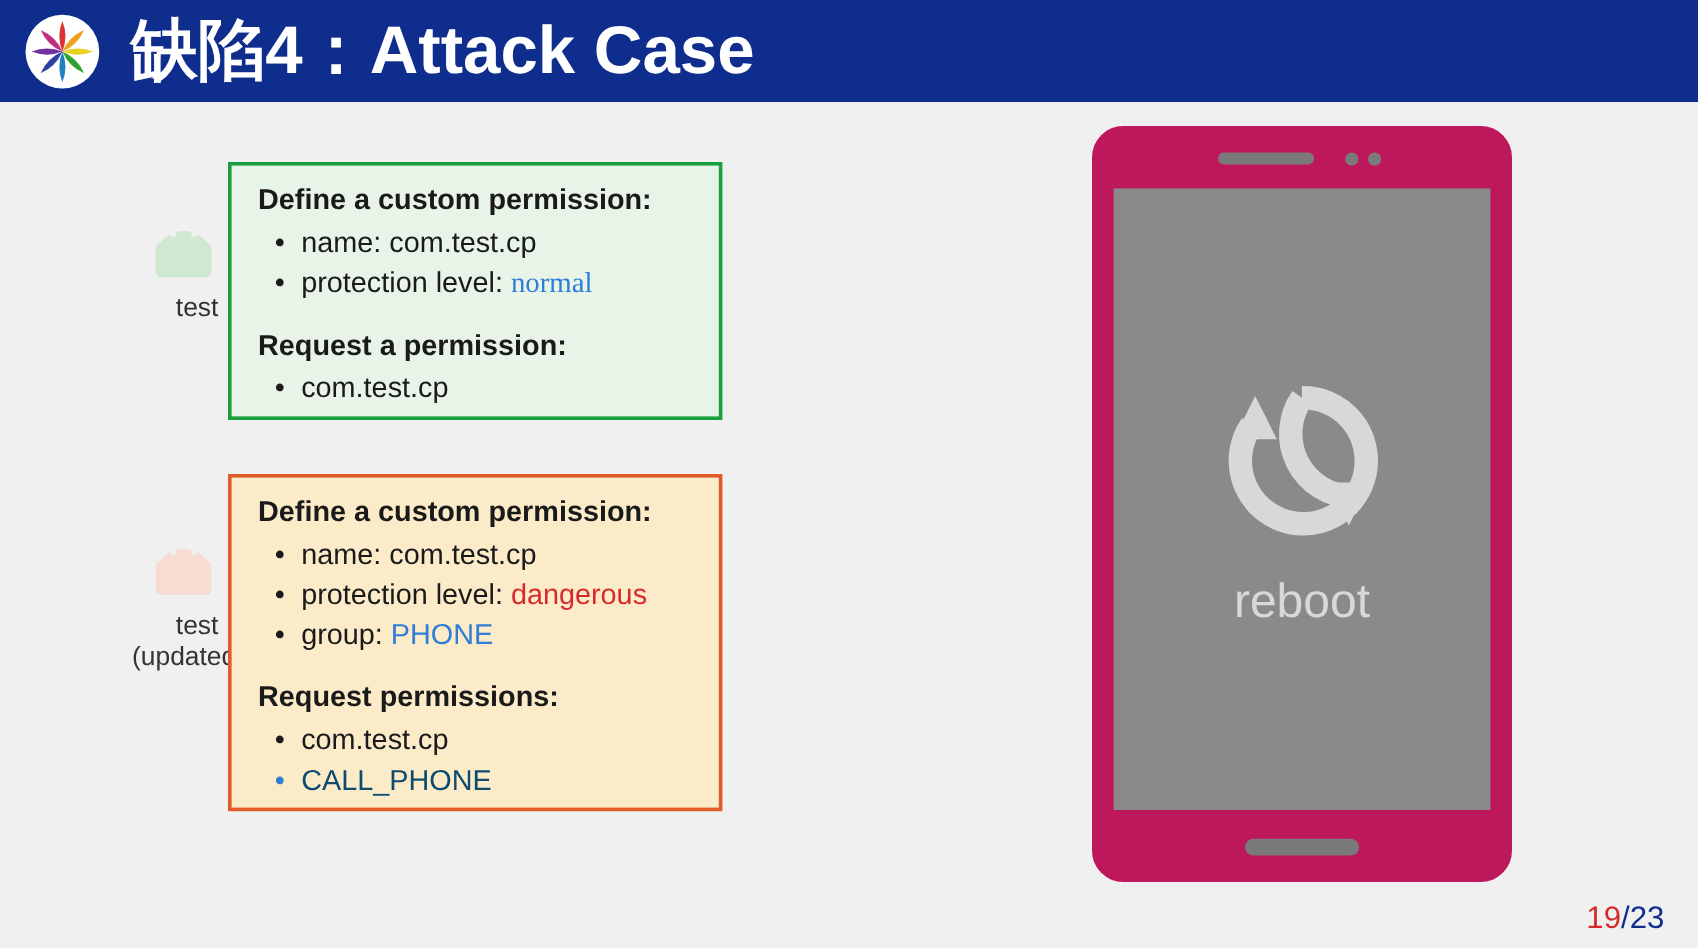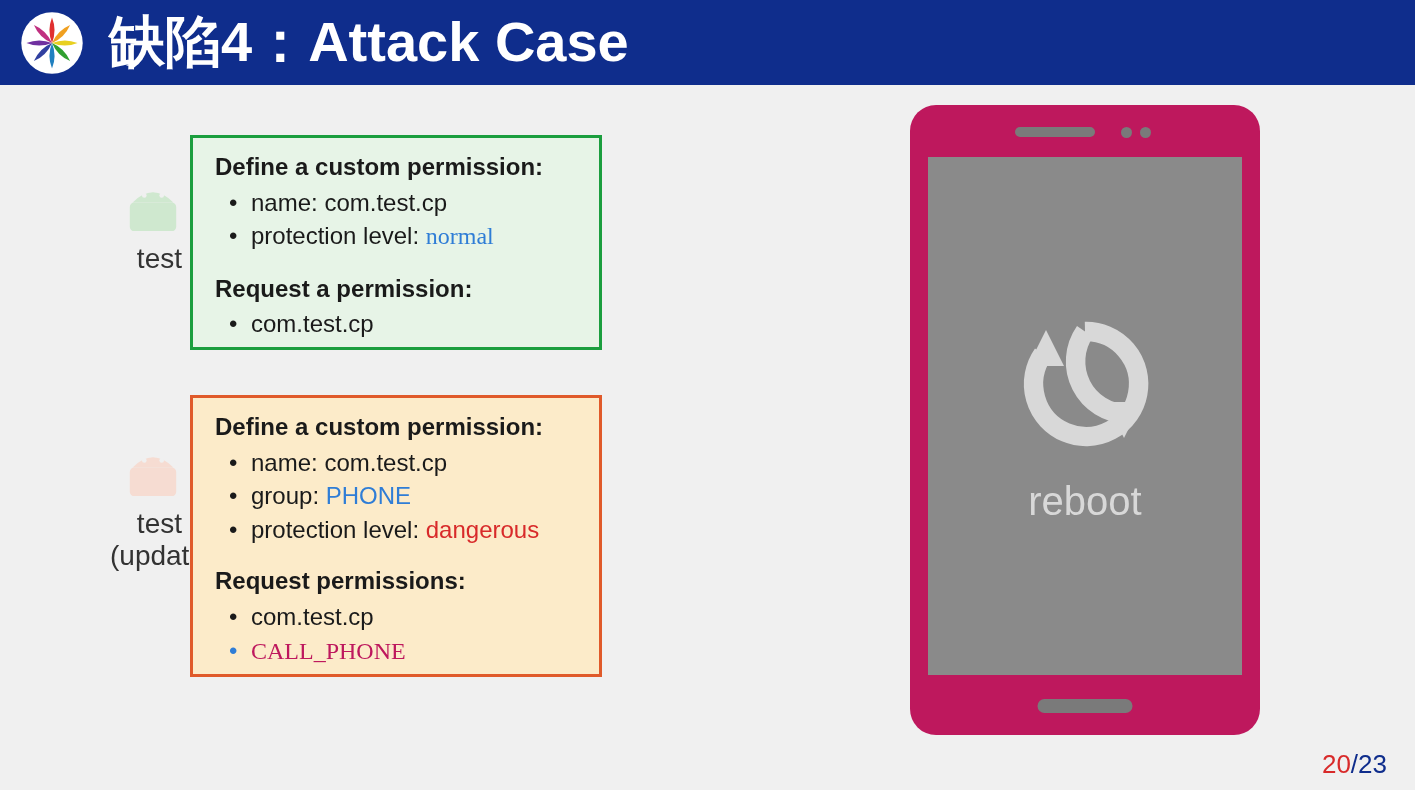--- a/index.html
+++ b/index.html
@@ -39,21 +39,21 @@
       width: 700px;
     }
     .block-row {
       display: flex;
       align-items: flex-start;
       margin-bottom: 45px;
     }
     .label-col {
       width: 80px;
       text-align: right;
-      font-size: 28px;
+      font-size: 22px;
       color: #333;
       padding-right: 8px;
       padding-top: 50px;
     }
     .label-col.updated { padding-top: 55px; }
     .android-icon {
       display: block;
       width: 58px;
       height: 50px;
       margin-left: auto;
@@ -91,21 +91,21 @@
     .box li::before {
       content: "•";
       position: absolute;
       left: 0;
       font-size: 24px;
     }
     .box li.blue-bullet::before { color: #2f7dd6; }
     .hl-normal { color: #2f7dd6; font-family: Liberation Serif, serif; }
     .hl-danger { color: #d82a2a; }
     .hl-phone { color: #2f7dd6; }
-    .hl-call { color: #be185d; font-family: Liberation Serif, serif; }
+    .hl-call { color: #0c4a6e; }
 
     .phone-wrap {
       position: absolute;
       right: 155px;
       top: 105px;
       width: 350px;
       height: 630px;
     }
     .phone {
       width: 100%;
@@ -237,22 +237,22 @@
             <circle cx="65" cy="18" r="4" fill="#f0f0f0"></circle>
           </svg>
         </span>
         <span>test</span><br>
         <span>(updated)</span>
       </div>
       <div class="box orange">
         <div class="box-heading">Define a custom permission:</div>
         <ul>
           <li><span>name: </span><span>com.test.cp</span></li>
+          <li><span>protection level: </span><span class="hl-danger">dangerous</span></li>
           <li><span>group: </span><span class="hl-phone">PHONE</span></li>
-          <li><span>protection level: </span><span class="hl-danger">dangerous</span></li>
         </ul>
         <div class="box-heading mt">Request permissions:</div>
         <ul>
           <li>com.test.cp</li>
           <li class="blue-bullet"><span class="hl-call">CALL_PHONE</span></li>
         </ul>
       </div>
     </div>
 
   </div>
@@ -274,14 +274,14 @@
           <polygon points="88,62 64,62 76,86" fill="#d8d8d8"></polygon>
         </svg>
       </div>
       <div class="screen-text">reboot</div>
     </div>
     <div class="home-btn"></div>
   </div>
 </div>
 
 <div class="pager">
-  <span class="cur">20</span><span class="sep">/</span><span class="tot">23</span>
+  <span class="cur">19</span><span class="sep">/</span><span class="tot">23</span>
 </div>
 
 </body></html>

